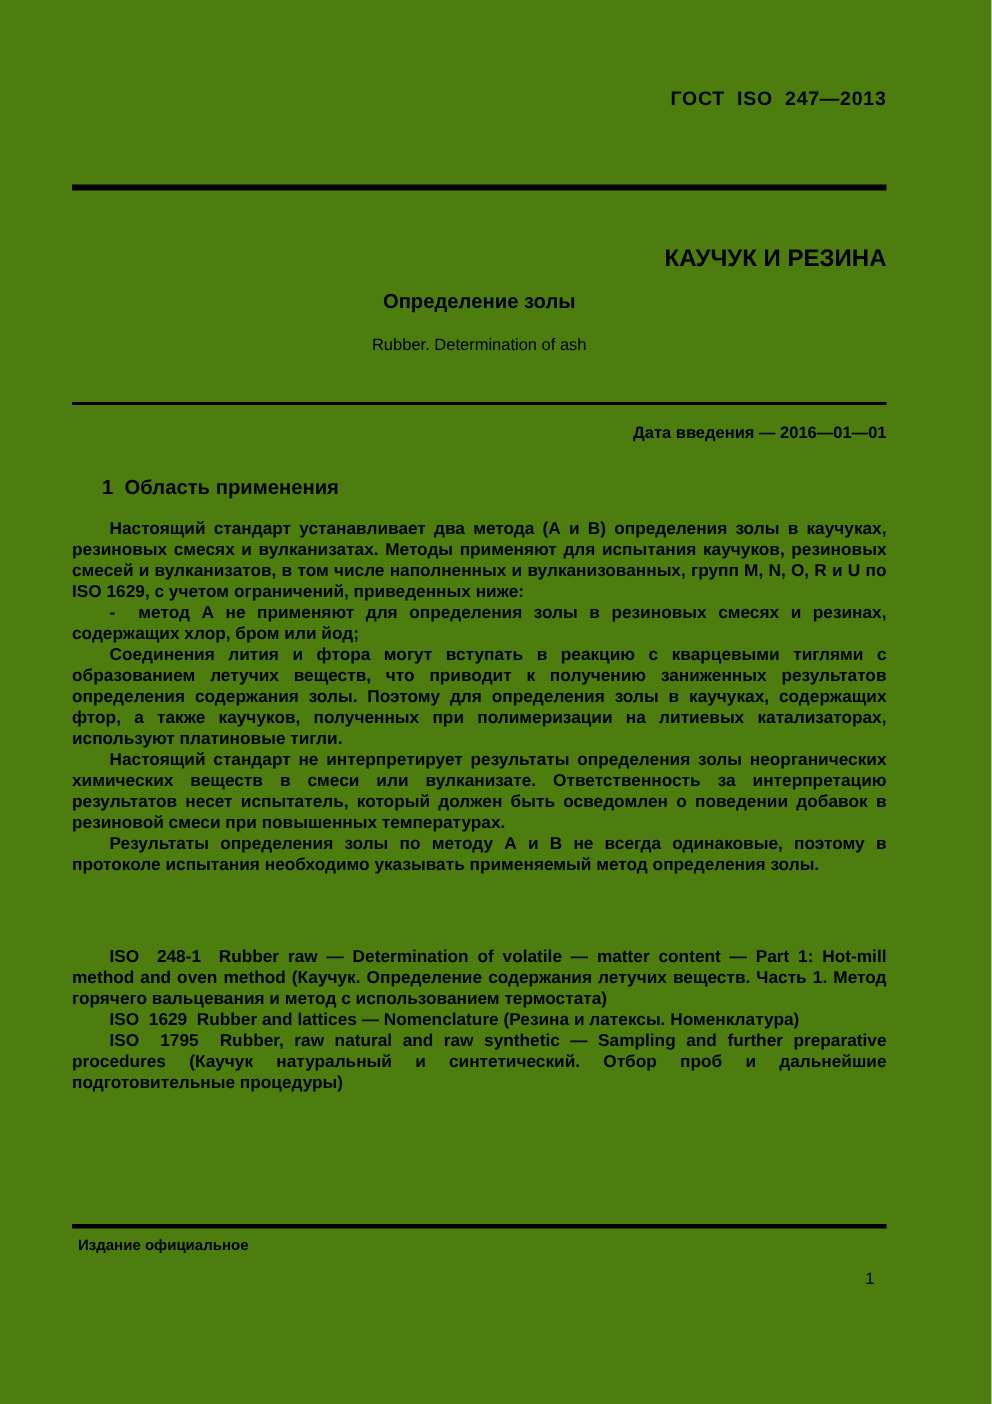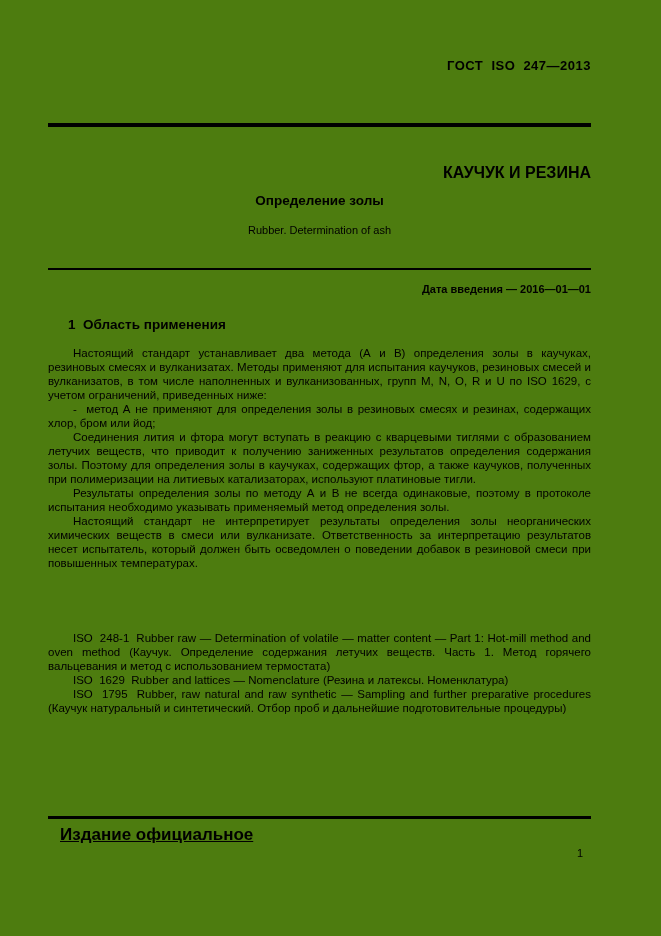--- a/index.html
+++ b/index.html
@@ -102,29 +102,29 @@
   }
   .b-sec1 { top: 346px; }
   .b-sec2 { top: 631px; }
   .body-block p {
     margin: 0;
     font-size: 11.5px;
     line-height: 14px;
     text-align: justify;
     text-indent: 25px;
     white-space: pre-wrap;
+    font-weight: bold;
   }
   .edition-note {
     position: absolute;
     top: 825px;
-    left: 60px;
+    left: 52px;
     width: 543px;
-    font-size: 17px;
+    font-size: 10px;
     font-weight: bold;
-    text-decoration: underline;
   }
   .page-number {
     position: absolute;
     top: 847px;
     left: 48px;
     width: 535px;
     text-align: right;
     font-size: 11px;
   }
 </style>
@@ -142,22 +142,22 @@
   <div class="title-en">Rubber. Determination of ash</div>
 
   <div class="rule rule-date"></div>
   <div class="effective-date">Дата введения — 2016—01—01</div>
 
   <div class="section-heading h-sec1">1  Область применения</div>
   <div class="body-block b-sec1">
     <p>Настоящий стандарт устанавливает два метода (А и В) определения золы в каучуках, резиновых смесях и вулканизатах. Методы применяют для испытания каучуков, резиновых смесей и вулканизатов, в том числе наполненных и вулканизованных, групп M, N, O, R и U по ISO 1629, с учетом ограничений, приведенных ниже:</p>
     <p>-  метод А не применяют для определения золы в резиновых смесях и резинах, содержащих хлор, бром или йод;</p>
     <p>Соединения лития и фтора могут вступать в реакцию с кварцевыми тиглями с образованием летучих веществ, что приводит к получению заниженных результатов определения содержания золы. Поэтому для определения золы в каучуках, содержащих фтор, а также каучуков, полученных при полимеризации на литиевых катализаторах, используют платиновые тигли.</p>
+    <p>Настоящий стандарт не интерпретирует результаты определения золы неорганических химических веществ в смеси или вулканизате. Ответственность за интерпретацию результатов несет испытатель, который должен быть осведомлен о поведении добавок в резиновой смеси при повышенных температурах.</p>
     <p>Результаты определения золы по методу А и В не всегда одинаковые, поэтому в протоколе испытания необходимо указывать применяемый метод определения золы.</p>
-    <p>Настоящий стандарт не интерпретирует результаты определения золы неорганических химических веществ в смеси или вулканизате. Ответственность за интерпретацию результатов несет испытатель, который должен быть осведомлен о поведении добавок в резиновой смеси при повышенных температурах.</p>
   </div>
 
   <div class="body-block b-sec2">
     <p>ISO  248-1  Rubber raw — Determination of volatile — matter content — Part 1: Hot-mill method and oven method (Каучук. Определение содержания летучих веществ. Часть 1. Метод горячего вальцевания и метод с использованием термостата)</p>
     <p>ISO  1629  Rubber and lattices — Nomenclature (Резина и латексы. Номенклатура)</p>
     <p>ISO  1795  Rubber, raw natural and raw synthetic — Sampling and further preparative procedures (Каучук натуральный и синтетический. Отбор проб и дальнейшие подготовительные процедуры)</p>
   </div>
 
   <div class="rule rule-footer"></div>
   <div class="edition-note">Издание официальное</div>

